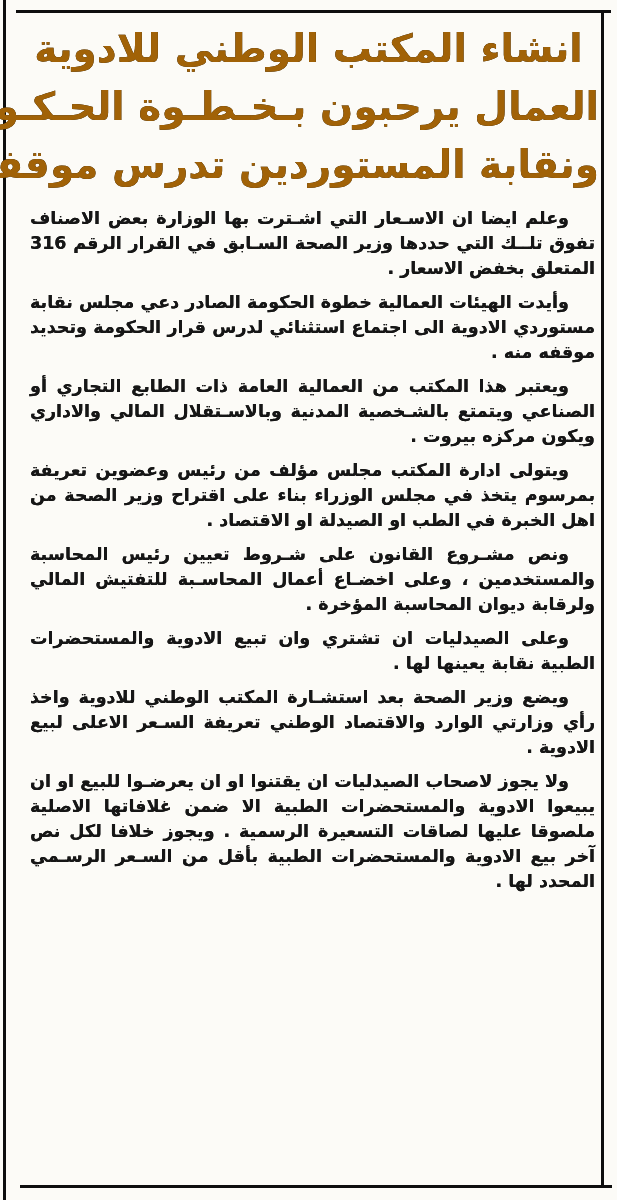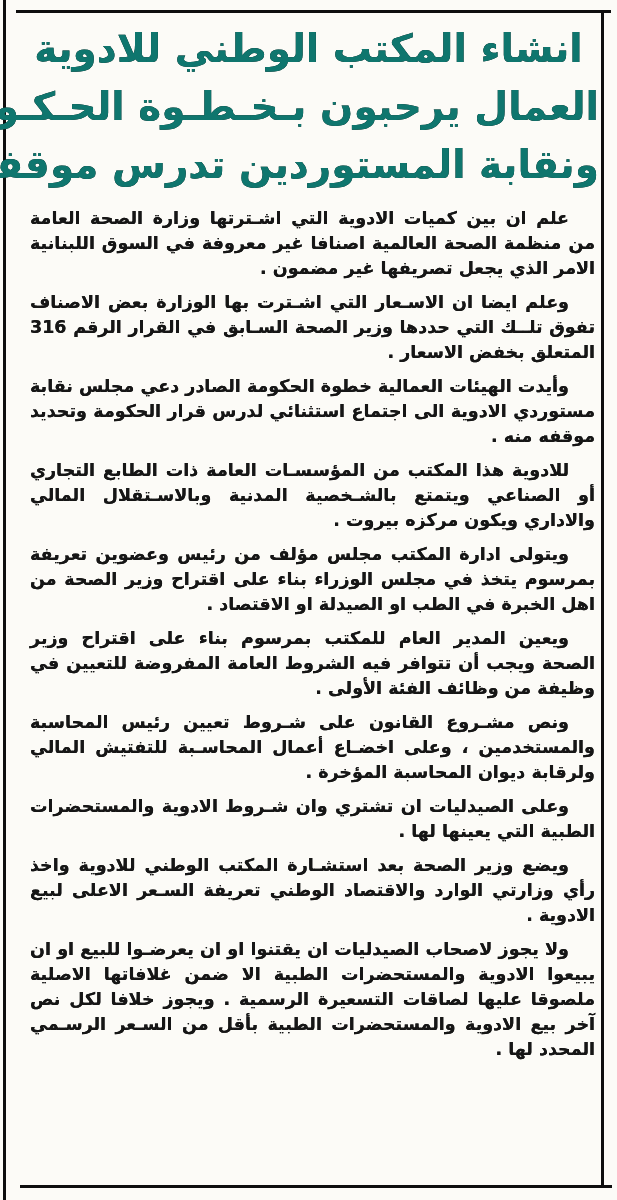--- a/index.html
+++ b/index.html
@@ -26,21 +26,21 @@
   .headline {
     position: absolute;
     top: 20px;
     left: 18px;
     right: 18px;
     text-align: center;
     font-weight: 700;
     font-size: 39px;
     line-height: 58px;
     letter-spacing: 0px;
-    color: #0f766e;
+    color: #a16207;
     
     text-shadow: 0 0 0.6px #0c0c0c;
   }
   .headline .hl-line { display: block; white-space: nowrap; }
 
   .article-body {
     position: absolute;
     top: 206px;
     right: 22px;
     left: 30px;
@@ -66,26 +66,24 @@
   <div class="rule rule-right"></div>
   <div class="rule rule-bottom"></div>
 
   <div class="headline">
     <span class="hl-line">انشاء المكتب الوطني للادوية</span>
     <span class="hl-line">العمال يرحبون بـخـطـوة الحـكـومـة</span>
     <span class="hl-line">ونقابة المستوردين تدرس موقفها</span>
   </div>
 
   <div class="article-body">
-    <p>علم ان بين كميات الادوية التي اشـترتها وزارة الصحة العامة من منظمة الصحة العالمية اصنافا غير معروفة في السوق اللبنانية الامر الذي يجعل تصريفها غير مضمون .</p>
     <p>وعلم ايضا ان الاسـعار التي اشـترت بها الوزارة بعض الاصناف تفوق تلــك التي حددها وزير الصحة السـابق في القرار الرقم 316 المتعلق بخفض الاسعار .</p>
     <p>وأيدت الهيئات العمالية خطوة الحكومة الصادر دعي مجلس نقابة مستوردي الادوية الى اجتماع استثنائي لدرس قرار الحكومة وتحديد موقفه منه .</p>
-    <p>للادوية هذا المكتب من المؤسسـات العامة ذات الطابع التجاري أو الصناعي ويتمتع بالشـخصية المدنية وبالاسـتقلال المالي والاداري ويكون مركزه بيروت .</p>
+    <p>ويعتبر هذا المكتب من العمالية العامة ذات الطابع التجاري أو الصناعي ويتمتع بالشـخصية المدنية وبالاسـتقلال المالي والاداري ويكون مركزه بيروت .</p>
     <p>ويتولى ادارة المكتب مجلس مؤلف من رئيس وعضوين تعريفة بمرسوم يتخذ في مجلس الوزراء بناء على اقتراح وزير الصحة من اهل الخبرة في الطب او الصيدلة او الاقتصاد .</p>
-    <p>ويعين المدير العام للمكتب بمرسوم بناء على اقتراح وزير الصحة ويجب أن تتوافر فيه الشروط العامة المفروضة للتعيين في وظيفة من وظائف الفئة الأولى .</p>
     <p>ونص مشـروع القانون على شـروط تعيين رئيس المحاسبة والمستخدمين ، وعلى اخضـاع أعمال المحاسـبة للتفتيش المالي ولرقابة ديوان المحاسبة المؤخرة .</p>
-    <p>وعلى الصيدليات ان تشتري وان شـروط الادوية والمستحضرات الطبية التي يعينها لها .</p>
+    <p>وعلى الصيدليات ان تشتري وان تبيع الادوية والمستحضرات الطبية نقابة يعينها لها .</p>
     <p>ويضع وزير الصحة بعد استشـارة المكتب الوطني للادوية واخذ رأي وزارتي الوارد والاقتصاد الوطني تعريفة السـعر الاعلى لبيع الادوية .</p>
     <p>ولا يجوز لاصحاب الصيدليات ان يقتنوا او ان يعرضـوا للبيع او ان يبيعوا الادوية والمستحضرات الطبية الا ضمن غلافاتها الاصلية ملصوقا عليها لصاقات التسعيرة الرسمية . ويجوز خلافا لكل نص آخر بيع الادوية والمستحضرات الطبية بأقل من السـعر الرسـمي المحدد لها .</p>
 
   </div>
 
 </div>
 
 </body></html>

